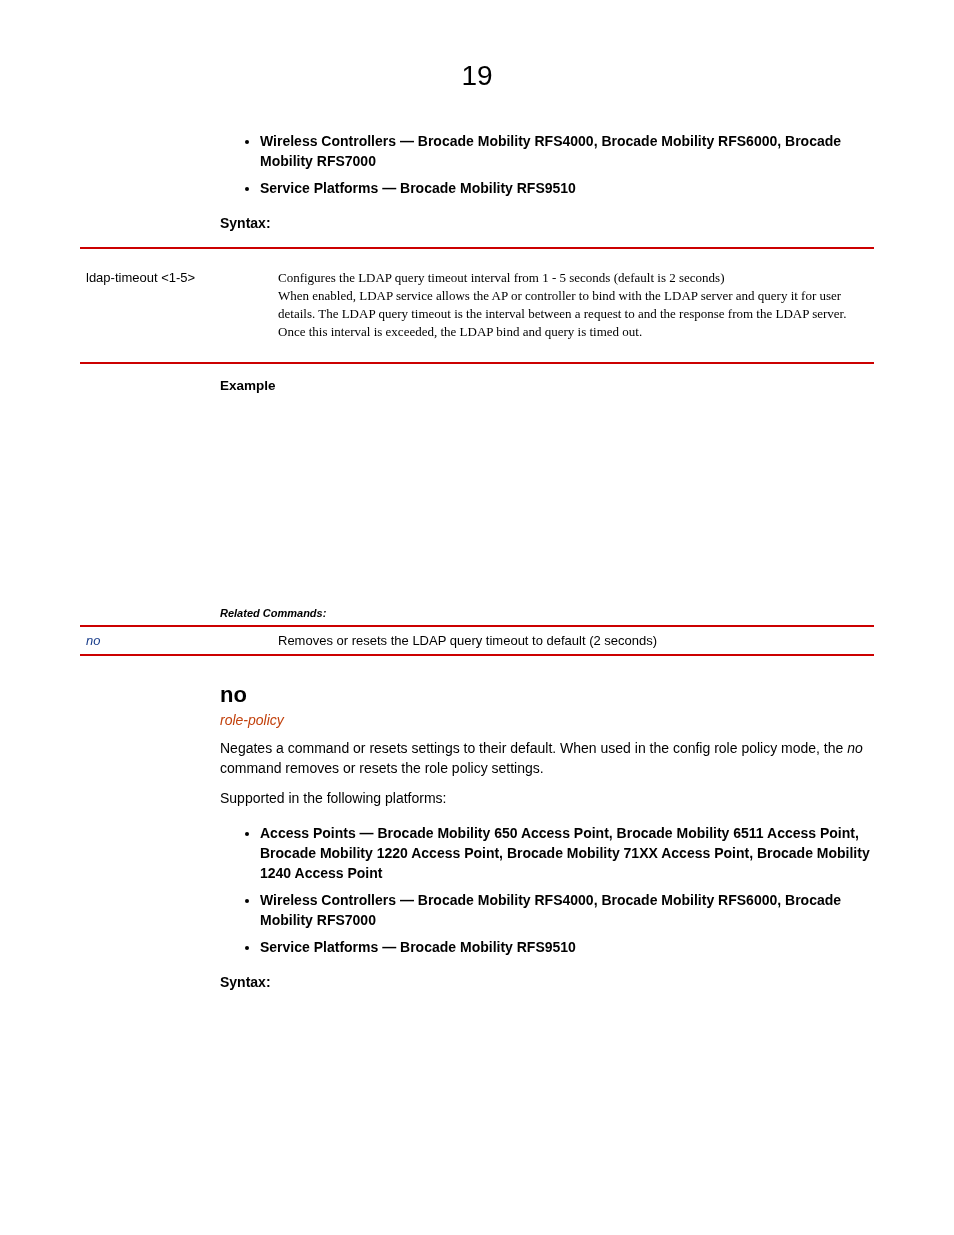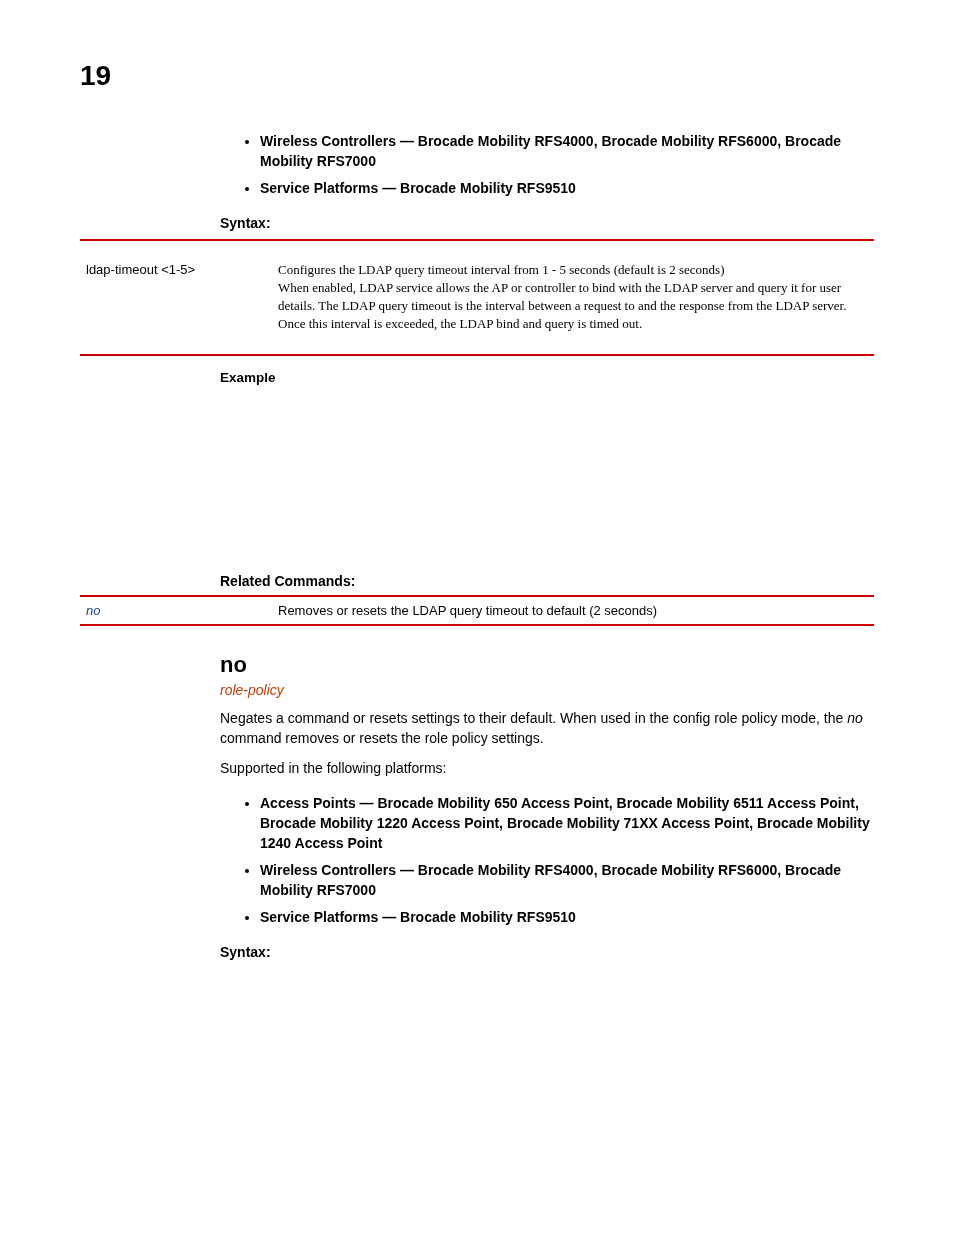--- a/index.html
+++ b/index.html
@@ -9,41 +9,41 @@
     font-size: 14px;
     color: #000;
     background: #fff;
     width: 954px;
   }
   .page {
     padding: 60px 80px 60px 80px;
     box-sizing: border-box;
   }
   .page-number {
-    text-align: left;
+    text-align: center;
     font-size: 28px;
-    font-weight: 700;
+    font-weight: 400;
     margin-bottom: 40px;
     padding-right: 0px;
   }
   .content {
     margin-left: 140px;
   }
   ul.bullets {
     margin: 16px 0 16px 0;
     padding-left: 40px;
     font-weight: bold;
   }
   ul.bullets li {
     margin-bottom: 8px;
     line-height: 1.4;
   }
   .section-label {
     font-weight: bold;
-    margin: 8px 0;
+    margin: 16px 0;
     font-size: 14px;
   }
   .params-label {
     font-weight: bold;
     margin: 20px 0 10px 0;
     font-size: 14px;
     padding-left: 10px;
   }
   table.param-table, table.related-table {
     width: 100%;
@@ -75,22 +75,23 @@
   .example-heading {
     font-weight: bold;
     margin: 14px 0 6px 0;
     font-size: 13.5px;
   }
   .big-gap {
     height: 180px;
   }
   .related-label {
     font-weight: bold;
-    margin: 2px 0 6px 0;
-    font-size: 14px;
+    margin: 28px 0 6px 0;
+    font-size: 11px;
+    font-style: italic;
   }
   table.related-table {
     border-top: 2px solid #cc0000;
     border-bottom: 2px solid #cc0000;
   }
   table.related-table td {
     padding: 6px 6px;
     vertical-align: top;
     font-size: 13px;
   }

